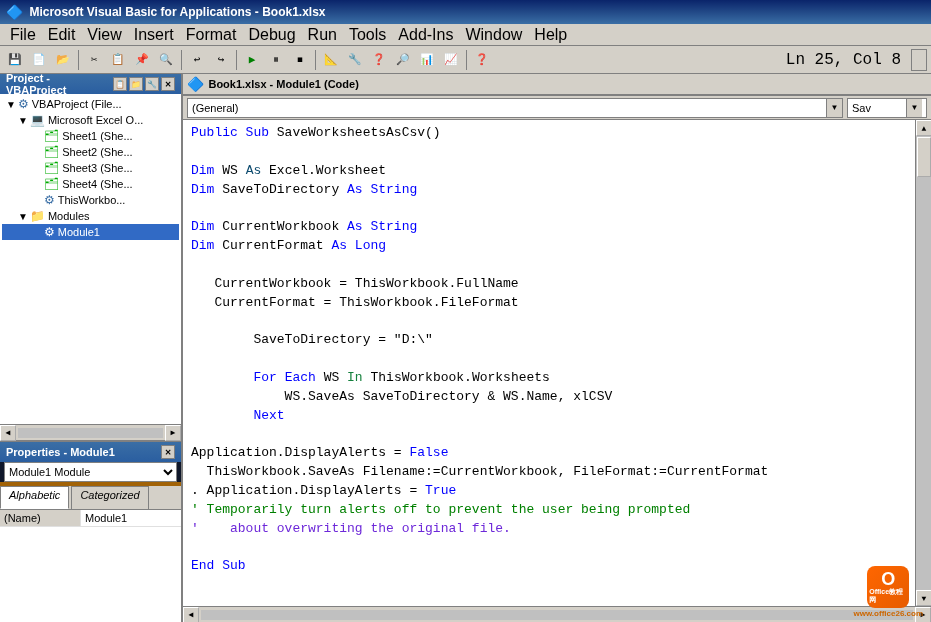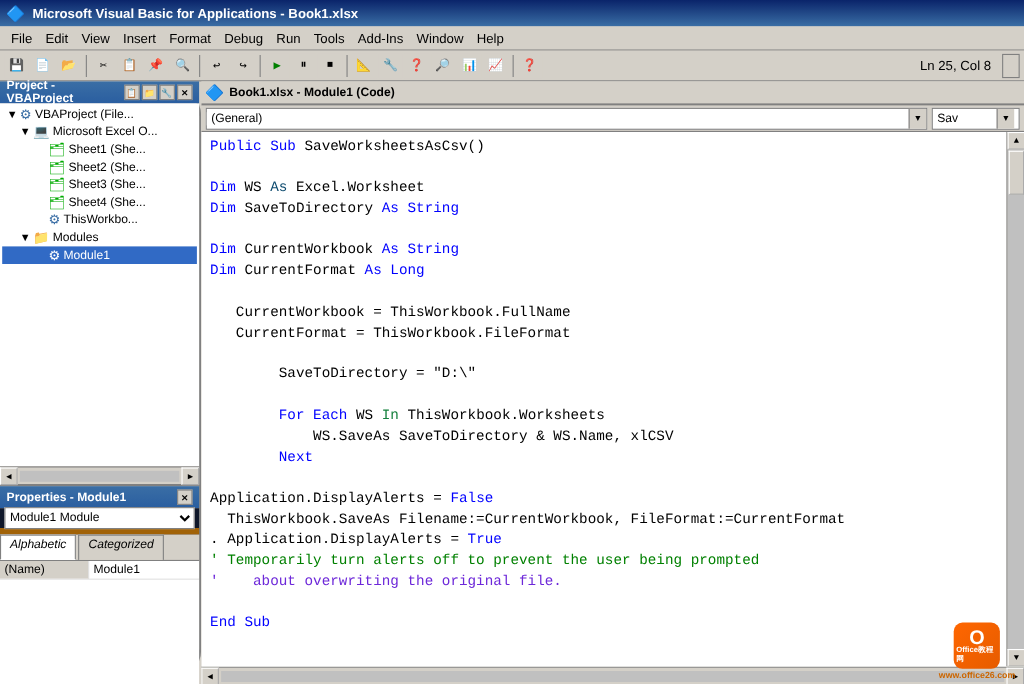--- a/index.html
+++ b/index.html
@@ -19,21 +19,21 @@
     }
     .title-bar-icon { margin-right: 6px; font-size: 14px; }
     
     
     .menu-bar {
       background: #d4d0c8;
       display: flex;
       align-items: center;
       height: 22px;
       font-family: 'Segoe UI', Arial, sans-serif;
-      font-size: 12px;
+      font-size: 16px;
       border-bottom: 1px solid #808080;
       padding: 0 4px;
     }
     .menu-item {
       padding: 2px 6px;
       cursor: pointer;
     }
     
     
     .toolbar {
@@ -52,39 +52,38 @@
       border: 1px solid transparent;
       display: flex;
       align-items: center;
       justify-content: center;
       cursor: pointer;
       font-size: 11px;
     }
     .toolbar-separator { width: 1px; height: 20px; background: #808080; margin: 0 2px; }
     .toolbar-status {
       margin-left: auto;
-      font-family: Liberation Sans, sans-serif;
-      font-size: 12px;
+      font-family: Liberation Mono, monospace;
+      font-size: 16px;
       padding-right: 8px;
     }
     
     
     .main-layout {
       display: flex;
       height: calc(622px - 24px - 22px - 28px);
     }
     
     
     .left-panel {
       width: 183px;
       display: flex;
       flex-direction: column;
       border-right: 2px solid #808080;
       background: #d4d0c8;
-      border-radius: 32px;
     }
     
     
     .project-panel {
       flex: 1;
       display: flex;
       flex-direction: column;
       border-bottom: 2px solid #808080;
     }
     .panel-header {
@@ -155,21 +154,21 @@
       border: 1px solid #808080;
       border-bottom: none;
       background: #d4d0c8;
       margin-right: 2px;
     }
     .props-tab.active { background: white; border-bottom: 1px solid white; }
     .props-dropdown {
       display: flex;
       align-items: center;
       padding: 2px 4px;
-      border-bottom: 6px solid #a16207;
+      border-bottom: 4px solid #a16207;
       background: #0f172a;
       height: 24px;
     }
     .props-dropdown select {
       flex: 1;
       font-family: 'Segoe UI', Arial, sans-serif;
       font-size: 11px;
       border: 1px solid #808080;
       background: white;
       height: 20px;

